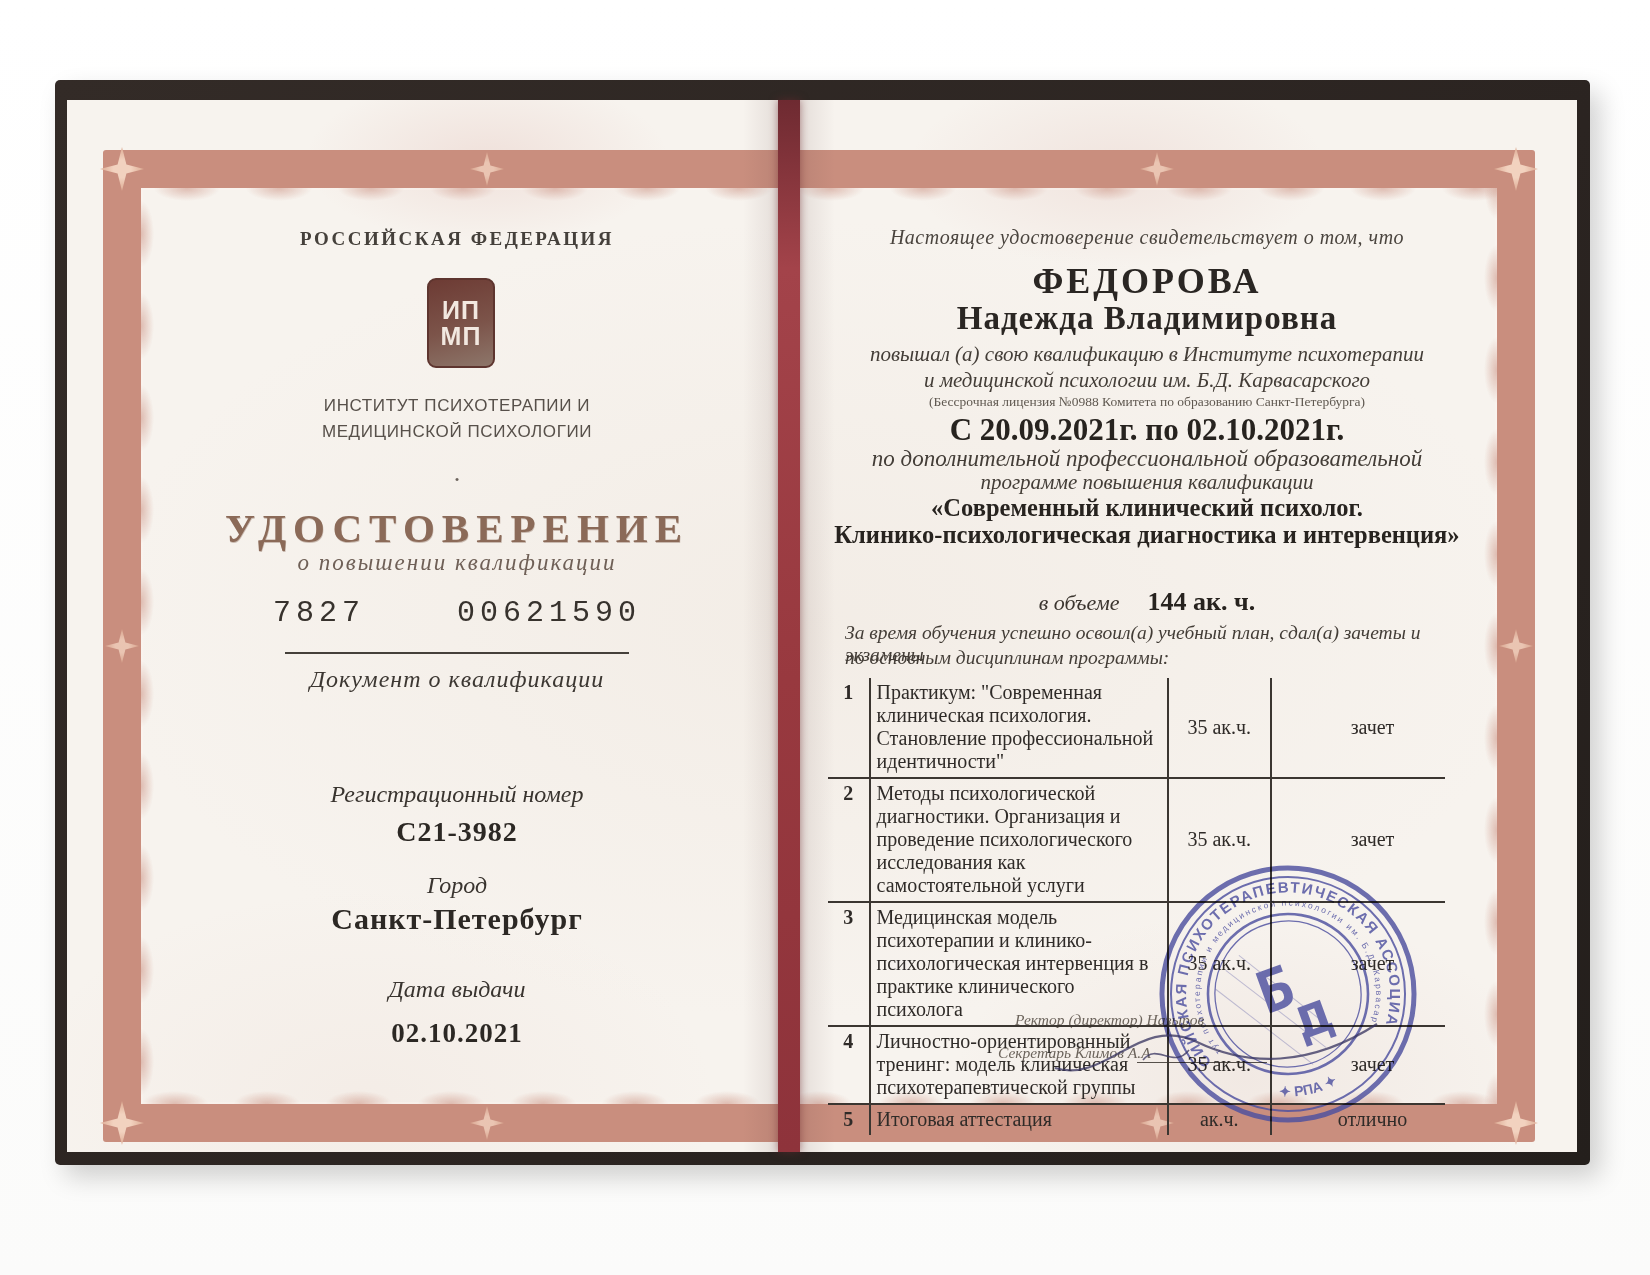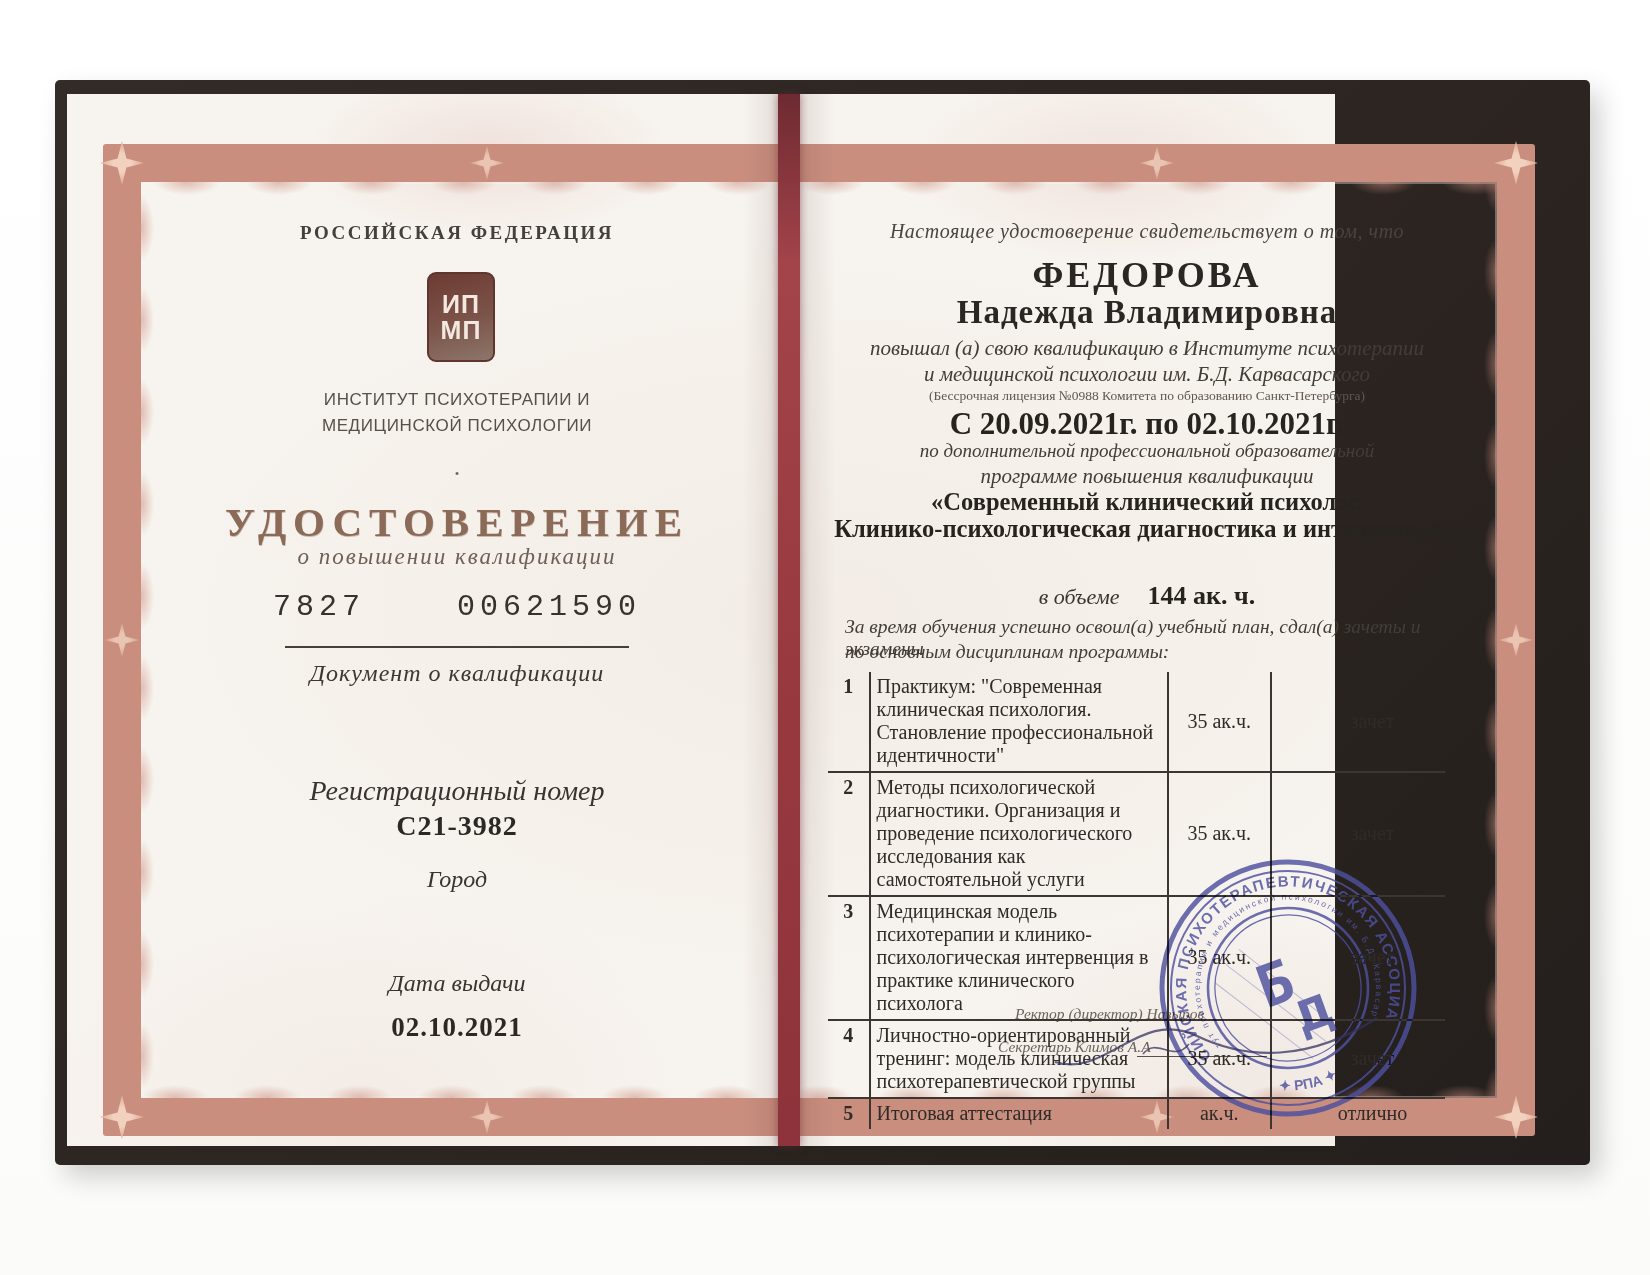--- a/index.html
+++ b/index.html
@@ -12,21 +12,21 @@
   .photo { position:relative; width:1650px; height:1275px; overflow:hidden;
     background:linear-gradient(180deg,#ffffff 0%,#fbfbfa 100%); }
 
   .book {
     position:absolute; left:55px; top:80px; width:1535px; height:1085px;
     background:linear-gradient(135deg,#332b27 0%,#2b2421 60%,#241f1c 100%);
     border-radius:5px;
     box-shadow:10px 12px 26px rgba(0,0,0,0.18);
   }
   .pages {
-    position:absolute; left:12px; top:14px; width:1268px; height:1052px;
+    position:absolute; left:12px; top:20px; width:1510px; height:1052px;
     background-color:#f7f3ee;
     background-image:
       radial-gradient(ellipse 260px 120px at 420px 60px,  rgba(210,150,140,0.20), rgba(210,150,140,0) 70%),
       radial-gradient(ellipse 300px 140px at 1050px 70px, rgba(205,145,135,0.16), rgba(205,145,135,0) 70%),
       radial-gradient(ellipse 420px 240px at 1180px 980px, rgba(200,160,150,0.12), rgba(200,160,150,0) 70%),
       radial-gradient(ellipse 500px 300px at 300px 1000px, rgba(215,180,165,0.10), rgba(215,180,165,0) 70%),
       radial-gradient(ellipse 900px 500px at 755px 520px,  rgba(235,225,215,0.35), rgba(235,225,215,0) 80%);
   }
 
   
@@ -88,37 +88,37 @@
   .lp-inst2 { top:322px; font-size:17px; }
   .lp-inst3 { top:348px; font-size:15.5px; }
   .lp-dot   { top:372px; font-size:13px; color:#6b625b; }
   .lp-title { top:404px; font-size:41px; font-weight:700; letter-spacing:7px; color:#8b6a58;
               text-shadow:0.5px 0.5px 0 rgba(120,85,70,0.35); }
   .lp-subtitle { top:450px; font-size:23px; color:#6f6057; letter-spacing:2px; }
   .lp-number { top:496px; font-family:"Liberation Mono",monospace; font-size:30px;
                letter-spacing:5px; color:#37322d; white-space:pre; }
   .lp-rule { top:552px; left:148px; width:344px; border-top:2.5px solid #45403a; }
   .lp-doctype { top:566px; font-size:24px; color:#3c3732; letter-spacing:1px; }
-  .lp-reglabel { top:681px; font-size:28px; color:#39342f; }
+  .lp-reglabel { top:681px; font-size:24px; color:#39342f; }
   .lp-regvalue { top:716px; font-size:28px; letter-spacing:1px; color:#2c2824; }
   .lp-citylabel { top:772px; font-size:24px; color:#39342f; }
   .lp-cityvalue { top:802px; font-size:30px; letter-spacing:1px; color:#2c2824; }
   .lp-datelabel { top:876px; font-size:24px; color:#39342f; }
   .lp-datevalue { top:918px; font-size:27px; letter-spacing:1px; color:#2c2824; }
 
   
   .rp { position:absolute; left:730px; top:0; width:700px; height:1052px; z-index:3; }
   .rp-intro { top:126px; font-size:20px; color:#4a443e; letter-spacing:0.5px; }
   .rp-surname { top:160px; font-size:36px; letter-spacing:3px; color:#2a2623; }
   .rp-name { top:200px; font-size:33px; letter-spacing:1px; color:#2a2623; }
   .rp-train1 { top:242px; font-size:21px; color:#433d37; }
   .rp-train2 { top:268px; font-size:21px; color:#433d37; }
   .rp-license { top:294px; font-size:13.5px; color:#5f5850; }
   .rp-period { top:312px; font-size:31px; color:#27231f; }
-  .rp-pintro1 { top:346px; font-size:19px; color:#433d37; }
+  .rp-pintro1 { top:346px; font-size:23px; color:#433d37; }
   .rp-pintro2 { top:370px; font-size:21px; color:#433d37; }
   .rp-prog1 { top:394px; font-size:24.5px; color:#27231f; }
   .rp-prog2 { top:421px; font-size:24.5px; color:#27231f; }
   .rp-volume { top:487px; font-size:22px; color:#3b352f; }
   .rp-volume .vol-val { font-style:normal; font-weight:700; font-size:26px; color:#27231f; margin-left:28px; }
   .rp-cintro1 { top:522px; left:48px; right:20px; text-align:left; font-size:19.5px; color:#433d37; }
   .rp-cintro2 { top:547px; left:48px; right:20px; text-align:left; font-size:19.5px; color:#433d37; }
 
   .tbl { position:absolute; left:31px; top:578px; width:617px; z-index:3; }
   .trow { display:flex; border-bottom:2px solid #3b3631; }
@@ -180,20 +180,21 @@
         <div class="abs ctr it lp-subtitle">о повышении квалификации</div>
         <div class="abs ctr lp-number">7827    00621590</div>
 
         <div class="abs lp-rule"></div>
         <div class="abs ctr it lp-doctype">Документ о квалификации</div>
 
         <div class="abs ctr it lp-reglabel">Регистрационный номер</div>
         <div class="abs ctr b lp-regvalue">С21-3982</div>
 
         <div class="abs ctr it lp-citylabel">Город</div>
+        <div class="abs ctr b lp-cityvalue">Санкт-Петербург</div>
 
         <div class="abs ctr it lp-datelabel">Дата выдачи</div>
         <div class="abs ctr b lp-datevalue">02.10.2021</div>
       </div>
 
       <div class="rp">
         <div class="abs ctr it rp-intro">Настоящее удостоверение свидетельствует о том, что</div>
         <div class="abs ctr b rp-surname">ФЕДОРОВА</div>
         <div class="abs ctr b rp-name">Надежда Владимировна</div>
 

